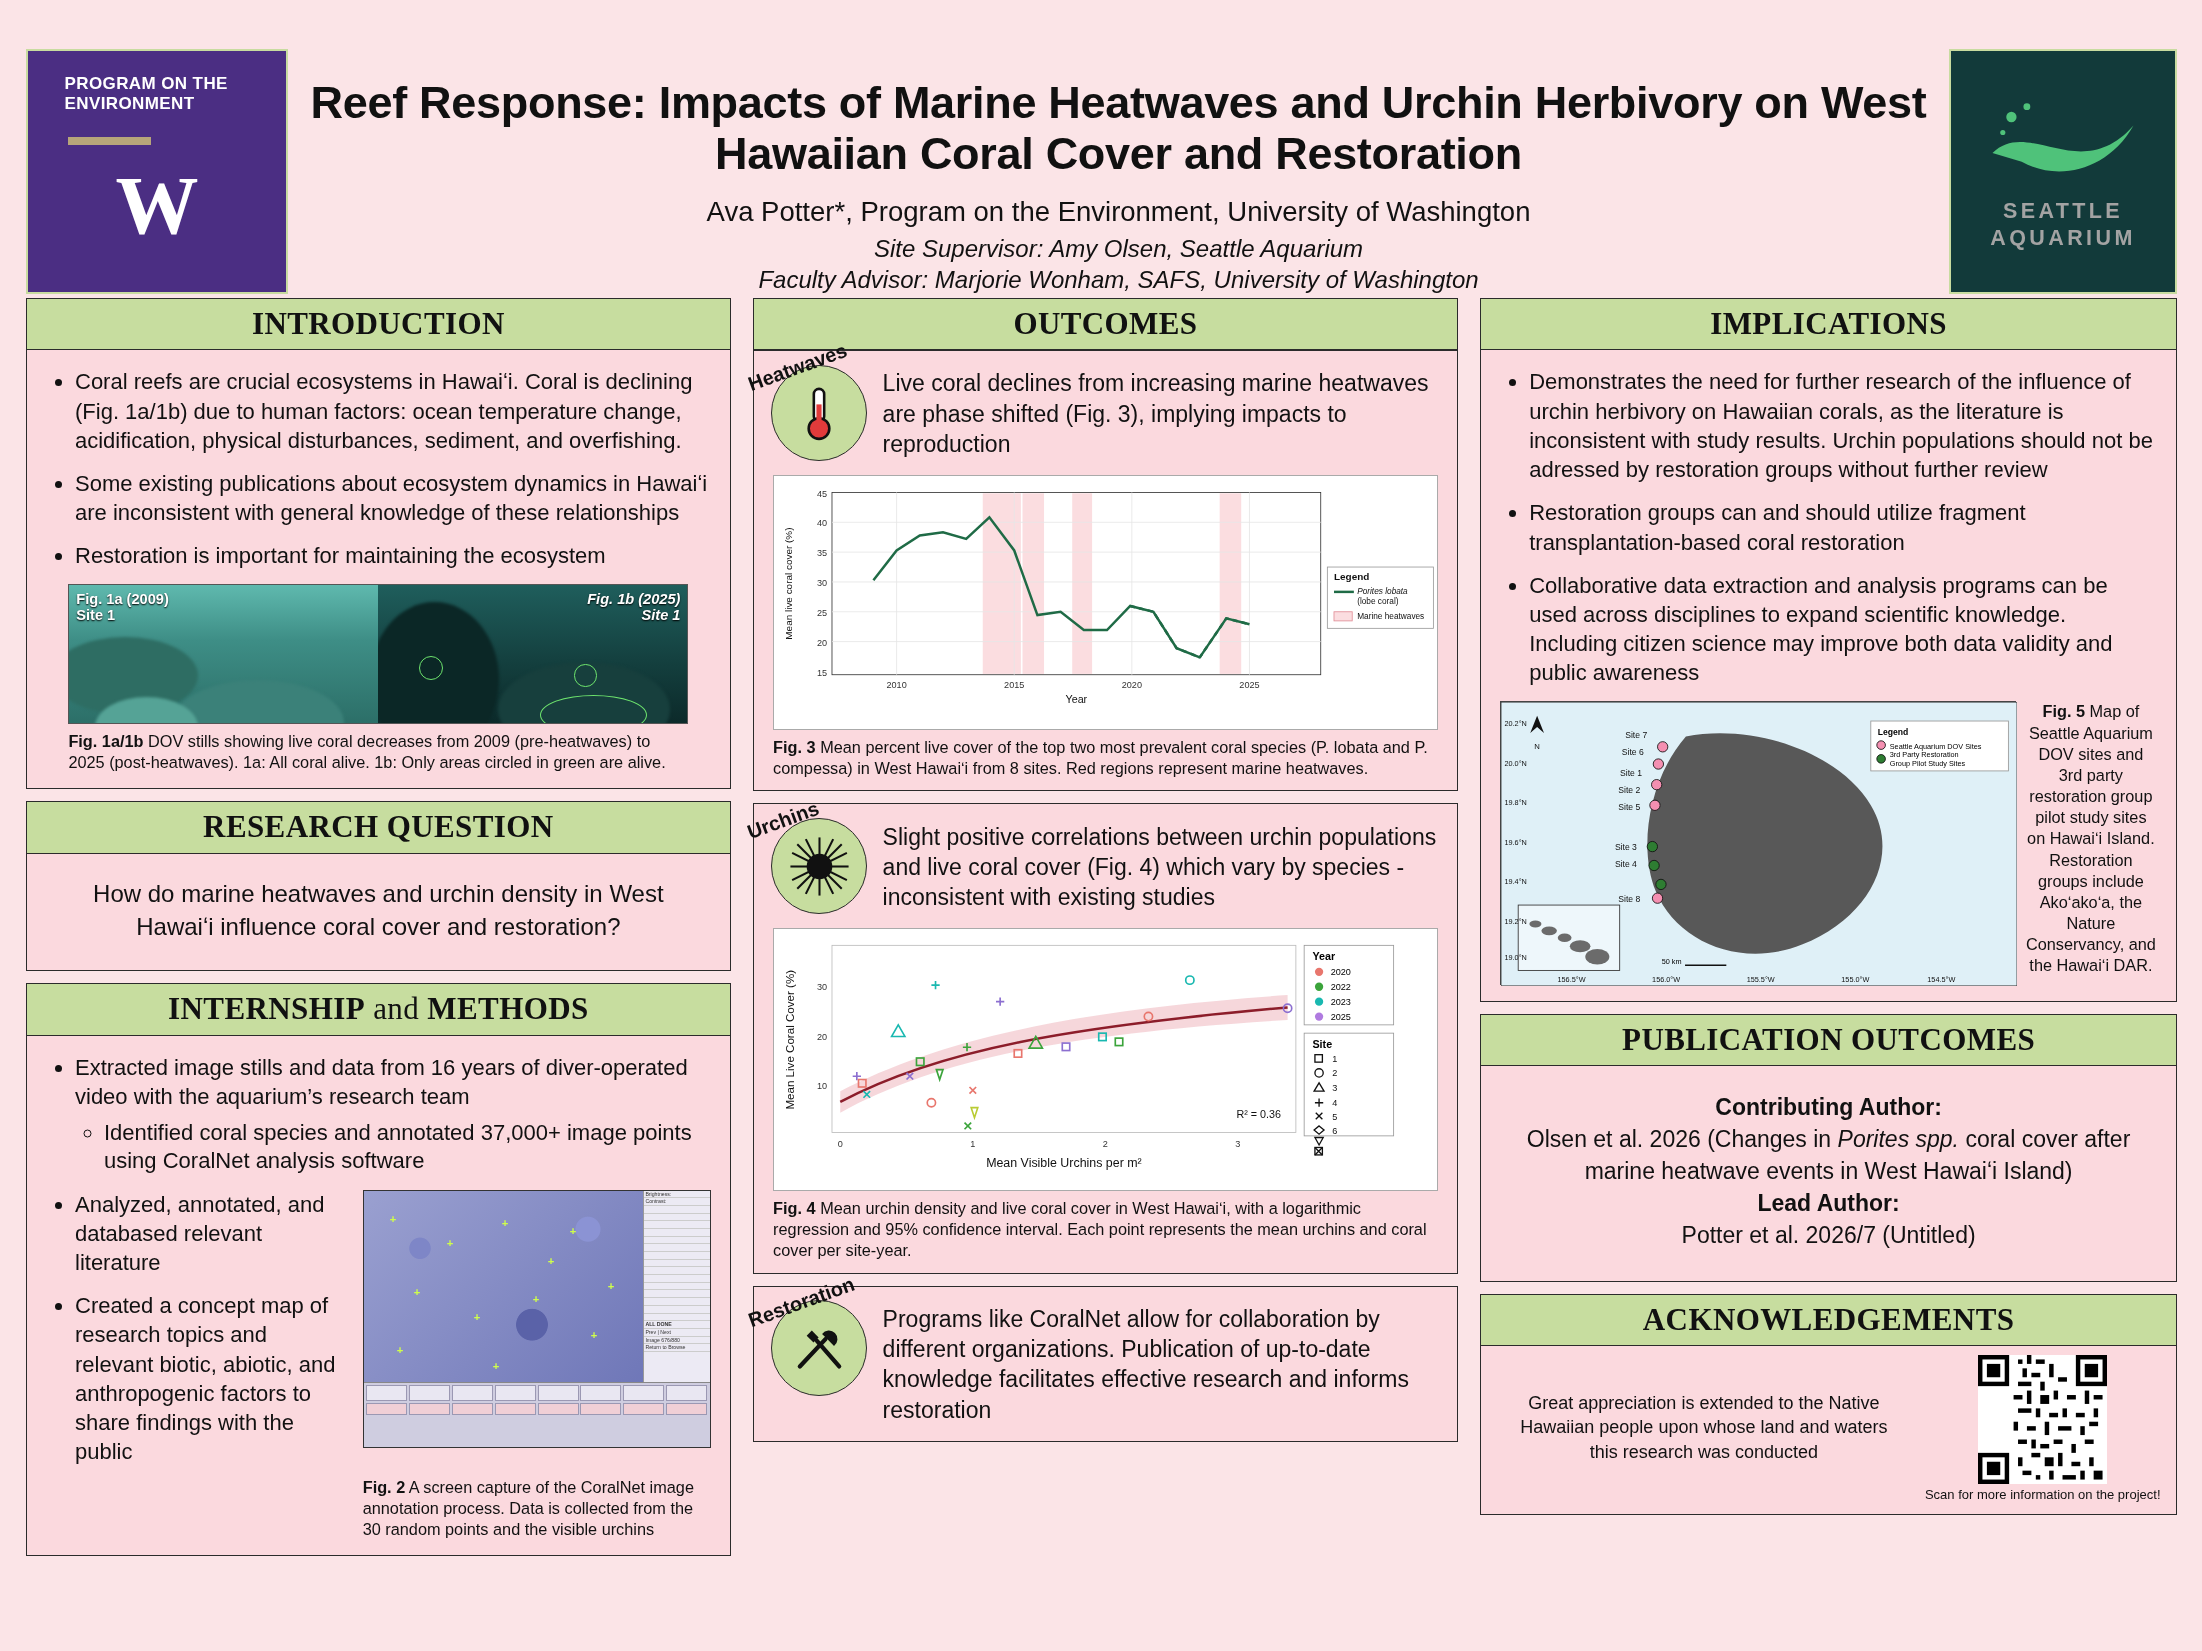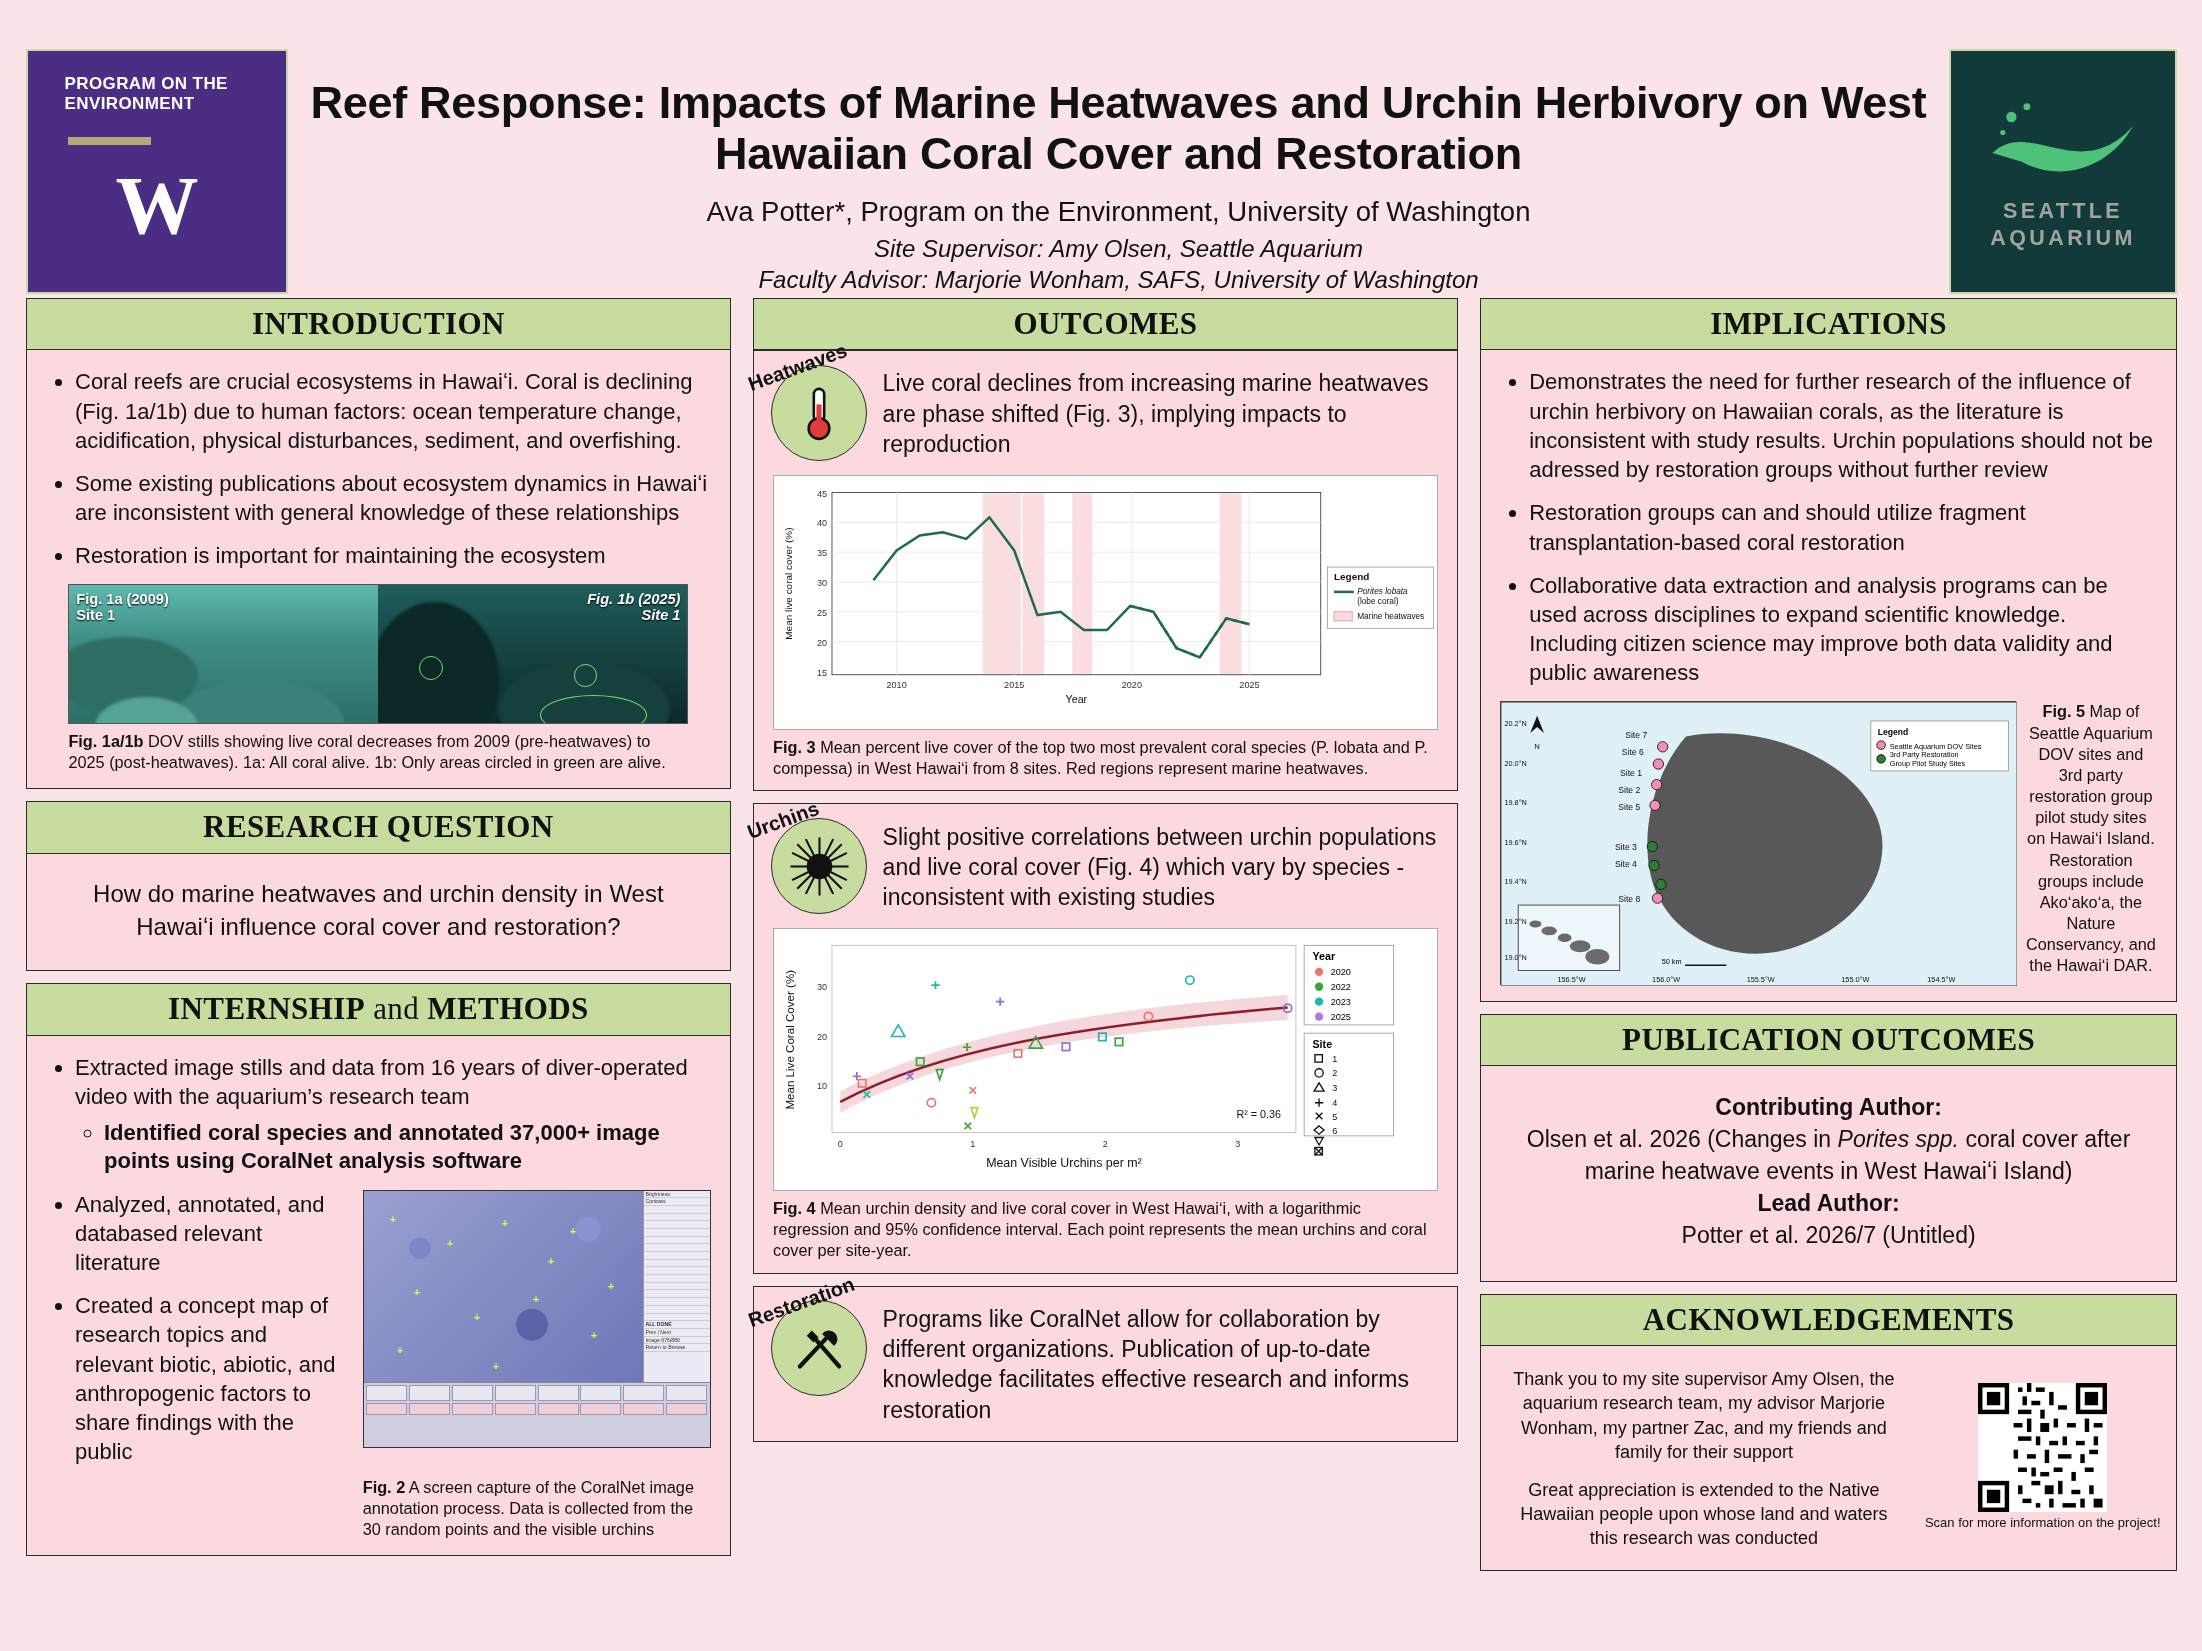--- a/index.html
+++ b/index.html
@@ -41,21 +41,21 @@
 
   .sec-head {
     background:#c7dd9f; border:1.7px solid #2b2b2b; text-align:center;
     font-family:"Liberation Serif", serif; font-weight:bold; font-size:31px;
     padding:6.9px 0 7.7px 0; letter-spacing:0.4px;
   }
   .panel { background:#fbd9de; border:1.7px solid #2b2b2b; border-top:none; padding:13.8px 19px 15.5px 19px; }
   ul.bul { margin:3.4px 0 0 0; padding-left:29px; }
   ul.bul > li { font-size:22px; line-height:1.33; margin-bottom:13.8px; }
   ul.bul ul { margin:6.9px 0 0 0; padding-left:29px; list-style-type:circle;}
-  ul.bul ul li { font-size:22px; line-height:1.3;font-weight:bold; }
+  ul.bul ul li { font-size:22px; line-height:1.3; }
   .caption { font-size:16.3px; line-height:1.28; margin-top:6.9px; }
   .caption b { font-weight:bold; }
 
   
   .photo-wrap { margin: 5.2px 0 0 0; padding: 0 22.4px;}
   .dov { position:relative; width:100%; height:140px; display:flex; border:0.9px solid #555; }
   .dov .half { flex:1; position:relative; overflow:hidden; }
   .dov .h1 { background: linear-gradient(180deg,#5fb9ae 0%, #3e8e86 40%, #2c6f68 100%); }
   .dov .h2 { background: linear-gradient(180deg,#1f5e5c 0%, #14403f 55%, #0c2a2a 100%); }
   .dov .lbl { position:absolute; top:5.2px; color:#fff; font-size:14.6px; font-weight:bold; text-shadow:0 0.9px 1.7px #000; }
@@ -593,21 +593,20 @@
           <span>Potter et al. 2026/7 (Untitled)</span>
         </div>
       </div>
 
       <div style="height:12px"></div>
 
       <div class="sec-head">ACKNOWLEDGEMENTS</div>
       <div class="panel" style="padding:0;">
         <div class="ack-flex">
           <div style="flex:1">
-            <div class="ack">Thank you to my site supervisor Amy Olsen, the aquarium research team, my advisor Marjorie Wonham, my partner Zac, and my friends and family for their support</div>
             <div class="ack" style="padding-top:5.2px">Great appreciation is extended to the Native Hawaiian people upon whose land and waters this research was conducted</div>
           </div>
           <div class="qr-wrap">
             <svg class="qr" width="129" height="129" viewBox="0 0 29 29">
               <rect width="29" height="29" fill="#fff"></rect>
               <g fill="#000">
                 <rect x="0" y="0" width="7" height="7"></rect>
                   <rect x="1" y="1" width="5" height="5" fill="#fff"></rect>
                   <rect x="2" y="2" width="3" height="3"></rect>
                 <rect x="22" y="0" width="7" height="7"></rect>

